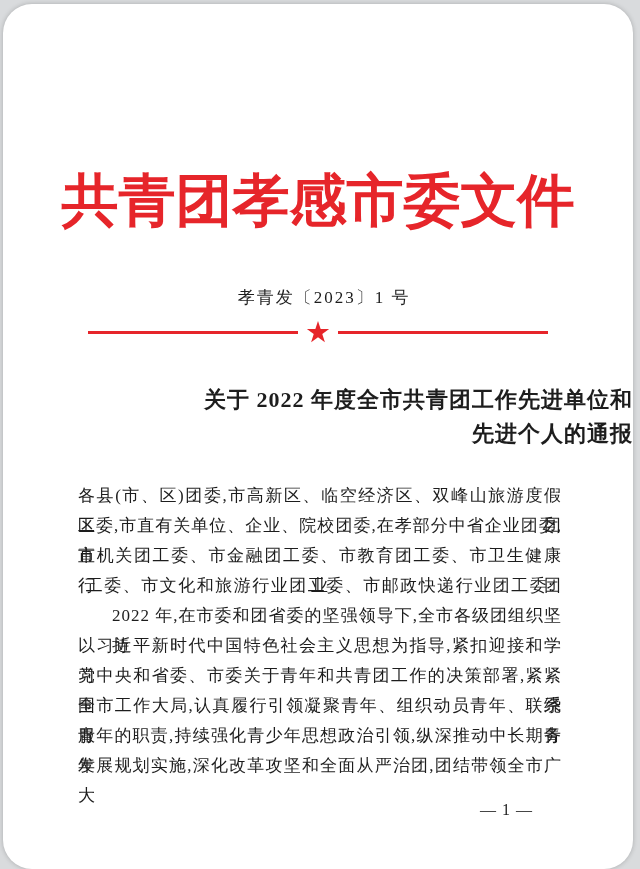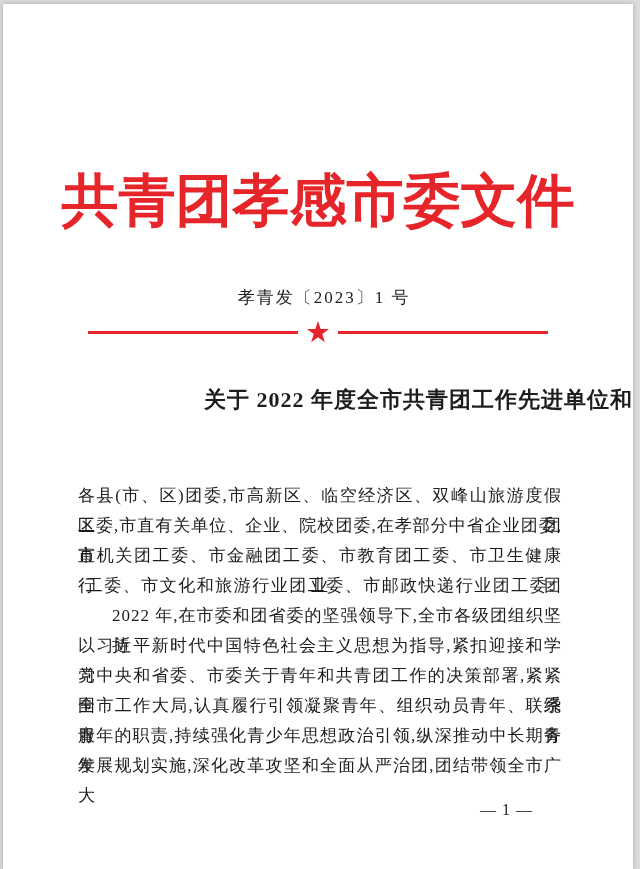--- a/index.html
+++ b/index.html
@@ -13,20 +13,21 @@
   }
   .page {
     position: absolute;
     left: 3px;
     top: 4px;
     width: 630px;
     height: 865px;
     background: #ffffff;
     box-shadow: 0 0 5px rgba(0,0,0,0.22);
     color: #1d1d1d;
+    border-radius: 29px;
   }
   .masthead {
     position: absolute;
     top: 160px;
     left: 0;
     right: 0;
     margin: 0;
     text-align: center;
     font-size: 57px;
     line-height: 74px;
@@ -125,20 +126,21 @@
   <div class="doc-number">孝青发〔2023〕1 号</div>
 
   <div class="divider">
     <span class="rule"></span>
     <span class="star">★</span>
     <span class="rule"></span>
   </div>
 
   <h2 class="doc-title">
     <span class="title-line">关于 2022 年度全市共青团工作先进单位和</span>
+    <span class="title-line">先进个人的通报</span>
   </h2>
 
   <div class="body-block">
     <p class="body-line j">各县(市、区)团委,市高新区、临空经济区、双峰山旅游度假区团</p>
     <p class="body-line j">工委,市直有关单位、企业、院校团委,在孝部分中省企业团委,市</p>
     <p class="body-line j">直机关团工委、市金融团工委、市教育团工委、市卫生健康行业团</p>
     <p class="body-line l">工委、市文化和旅游行业团工委、市邮政快递行业团工委:</p>
     <p class="body-line j indent">2022 年,在市委和团省委的坚强领导下,全市各级团组织坚持</p>
     <p class="body-line j">以习近平新时代中国特色社会主义思想为指导,紧扣迎接和学习</p>
     <p class="body-line j">党中央和省委、市委关于青年和共青团工作的决策部署,紧紧围绕</p>

